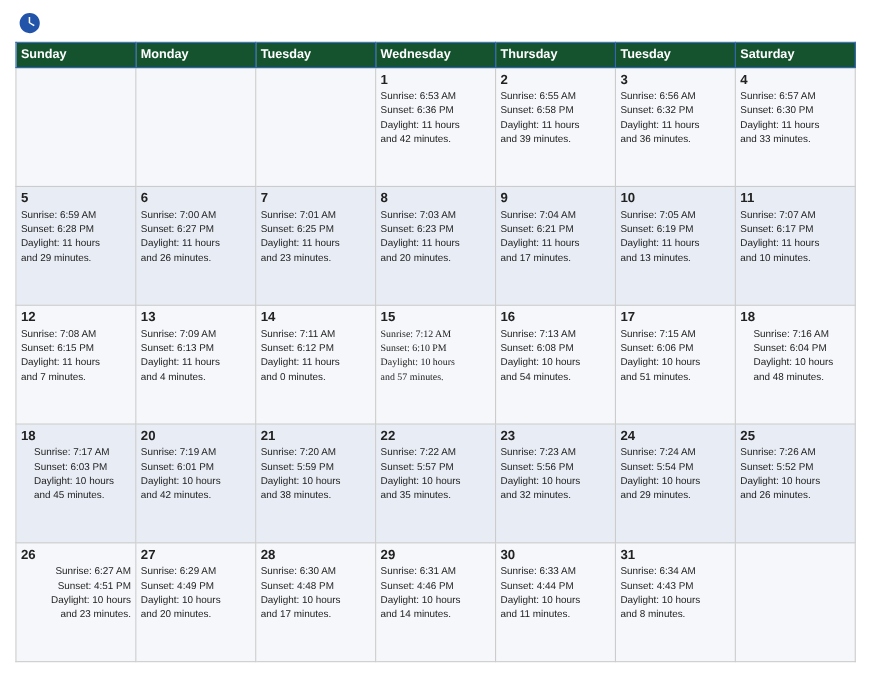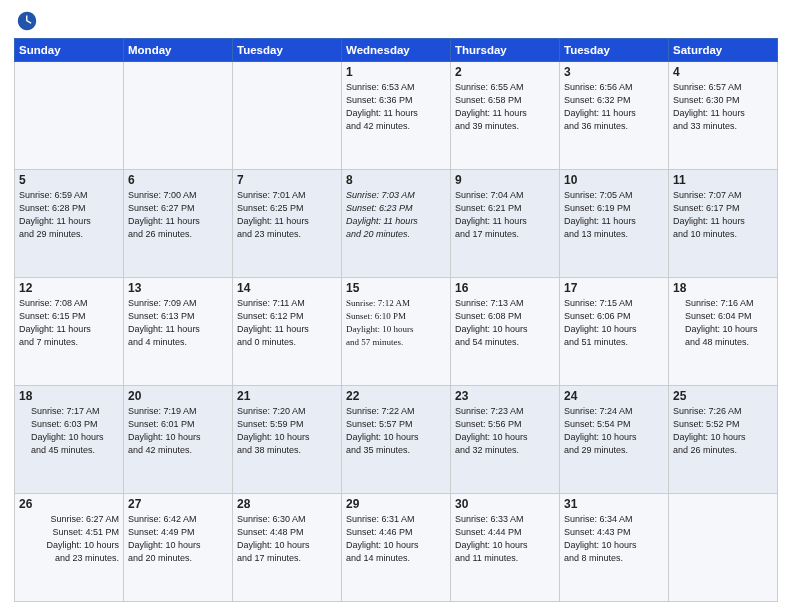--- a/index.html
+++ b/index.html
@@ -56,21 +56,21 @@
       font-weight: normal;
     }
     .calendar {
       flex: 1;
       border: 1px solid #ccc;
       border-collapse: collapse;
       width: 100%;
       table-layout: fixed;
     }
     .calendar thead tr th {
-      background: #1d4ed8;
+      background: #14532d;
       color: #fff;
       font-size: 11.5px;
       font-weight: bold;
       padding: 5px 4px;
       text-align: left;
       border: 1px solid #3366bb;
     }
     .calendar tbody tr td {
       vertical-align: top;
       border: 1px solid #ccc;
@@ -194,21 +194,21 @@
           </td>
           <td>
             <span class="day-num">7</span>
             <div class="day-info" style="white-space: pre-line;">Sunrise: 7:01 AM
 Sunset: 6:25 PM
 Daylight: 11 hours
 and 23 minutes.</div>
           </td>
           <td>
             <span class="day-num">8</span>
-            <div class="day-info" style="white-space: pre-line; font-style: italic;">Sunrise: 7:03 AM
+            <div class="day-info" style="white-space: pre-line;">Sunrise: 7:03 AM
 Sunset: 6:23 PM
 Daylight: 11 hours
 and 20 minutes.</div>
           </td>
           <td>
             <span class="day-num">9</span>
             <div class="day-info" style="white-space: pre-line;">Sunrise: 7:04 AM
 Sunset: 6:21 PM
 Daylight: 11 hours
 and 17 minutes.</div>
@@ -333,21 +333,21 @@
         <tr>
           <td>
             <span class="day-num">26</span>
             <div class="day-info" style="white-space: pre-line; text-align: right;">Sunrise: 6:27 AM
 Sunset: 4:51 PM
 Daylight: 10 hours
 and 23 minutes.</div>
           </td>
           <td>
             <span class="day-num">27</span>
-            <div class="day-info" style="white-space: pre-line;">Sunrise: 6:42 AM
+            <div class="day-info" style="white-space: pre-line;">Sunrise: 6:29 AM
 Sunset: 4:49 PM
 Daylight: 10 hours
 and 20 minutes.</div>
           </td>
           <td>
             <span class="day-num">28</span>
             <div class="day-info" style="white-space: pre-line;">Sunrise: 6:30 AM
 Sunset: 4:48 PM
 Daylight: 10 hours
 and 17 minutes.</div>

